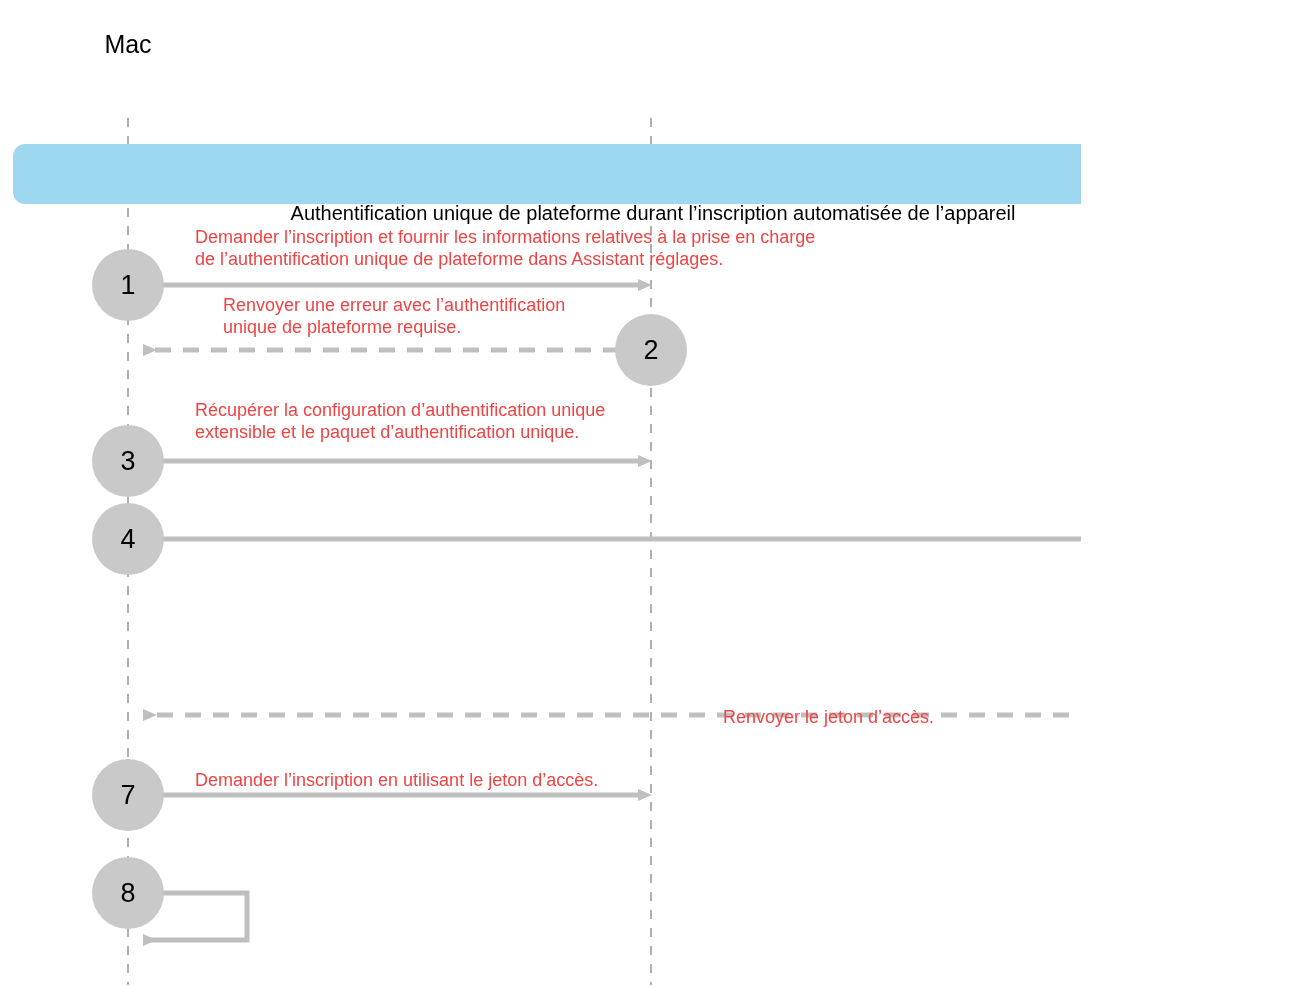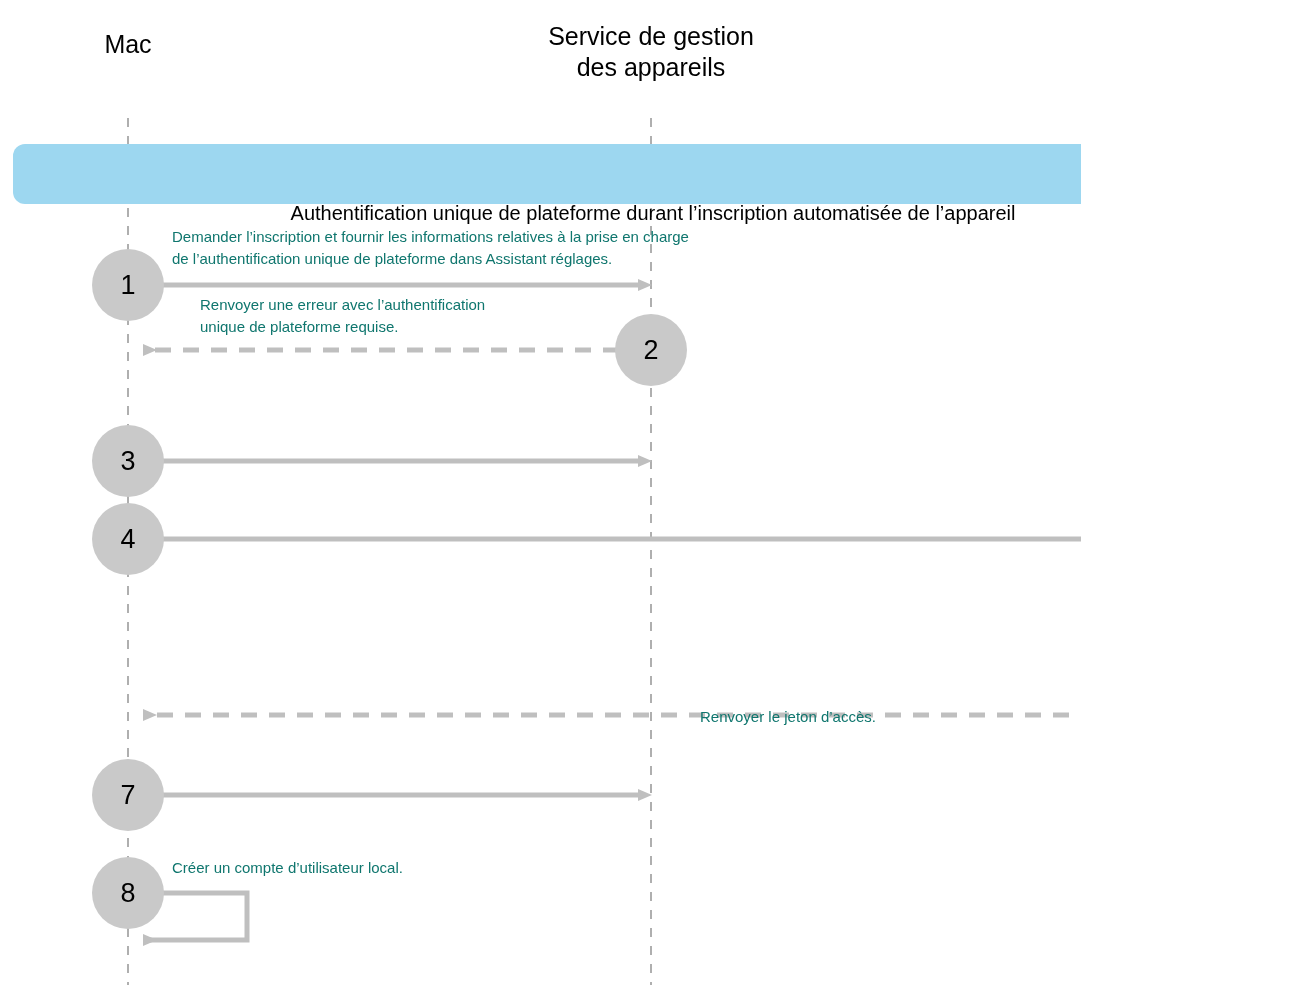--- a/index.html
+++ b/index.html
@@ -58,24 +58,25 @@
     align-items: center;
     justify-content: center;
     font-size: 20px;
     color: #000000;
     text-align: center;
     margin-top: 39px;
   }
 
   .msg-label {
     position: absolute;
-    font-size: 15px;
+    font-size: 18px;
     line-height: 22px;
-    color: #0f766e;
+    color: #ef4444;
     white-space: pre-line;
+    margin-left: 23px;
   }
   .msg-label.right { }
   .msg-label.left  { text-align: left; }
 
   .step-num {
     position: absolute;
     width: 72px;
     height: 72px;
     border-radius: 50%;
     background: #C9C9C9;
@@ -138,40 +139,40 @@
     <g>
       <line x1="160" y1="795" x2="639" y2="795" stroke="#BFBFBF" stroke-width="5" marker-end="url(#arrow-right)"></line>
     </g>
 
     <g>
       <path d="M155,893 L247,893 L247,940 L144,940" fill="none" stroke="#BFBFBF" stroke-width="5" stroke-linejoin="miter" marker-end="url(#arrow-left)"></path>
     </g>
   </svg>
 
   <div class="actor-label" id="actor-0">Mac</div>
-  <div class="actor-label" id="actor-1">Service de gestion
-des appareils</div>
 
   <div class="banner">
     <div class="banner-text">Authentification unique de plateforme durant l’inscription automatisée de l’appareil</div>
   </div>
 
   <div class="msg-label left" style="left:172px; top:226px; width:760px;">Demander l’inscription et fournir les informations relatives à la prise en charge
 de l’authentification unique de plateforme dans Assistant réglages.</div>
 
   <div class="msg-label right" style="left:200px; top:294px; width:425px;">Renvoyer une erreur avec l’authentification
 unique de plateforme requise.</div>
 
+  <div class="msg-label left" style="left:172px; top:399px; width:560px;">Récupérer la configuration d’authentification unique
+extensible et le paquet d’authentification unique.</div>
 
 
 
   <div class="msg-label right" style="left:700px; top:706px; width:398px;">Renvoyer le jeton d’accès.</div>
 
+  <div class="msg-label left" style="left:172px; top:769px; width:560px;">Demander l’inscription en utilisant le jeton d’accès.</div>
 
-  <div class="msg-label left" style="left:172px; top:857px; width:460px;">Créer un compte d’utilisateur local.</div>
 
   <div class="step-num" style="left:92px;  top:249px;">1</div>
   <div class="step-num" style="left:615px; top:314px;">2</div>
   <div class="step-num" style="left:92px;  top:425px;">3</div>
   <div class="step-num" style="left:92px;  top:503px;">4</div>
   <div class="step-num" style="left:1093px; top:579px;">5</div>
   <div class="step-num" style="left:1093px; top:679px;">6</div>
   <div class="step-num" style="left:92px;  top:759px;">7</div>
   <div class="step-num" style="left:92px;  top:857px;">8</div>
 

